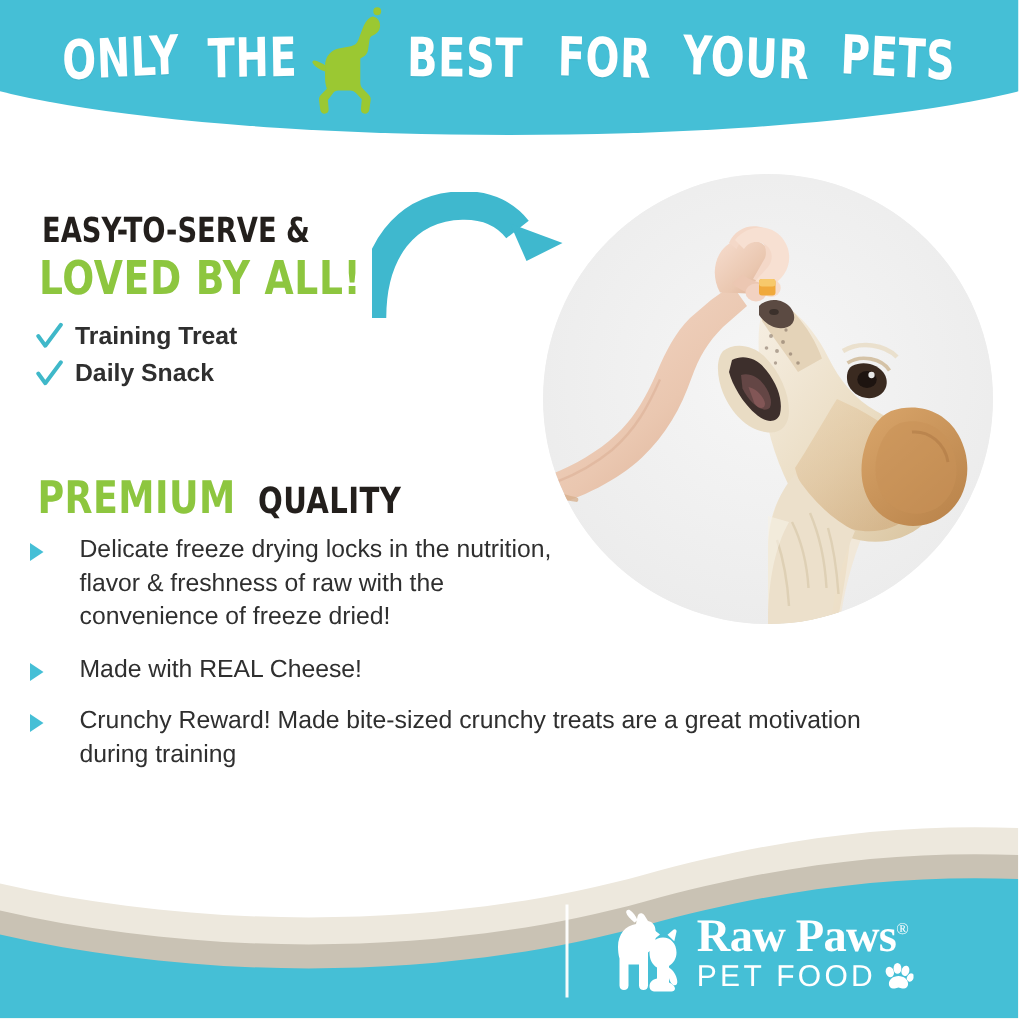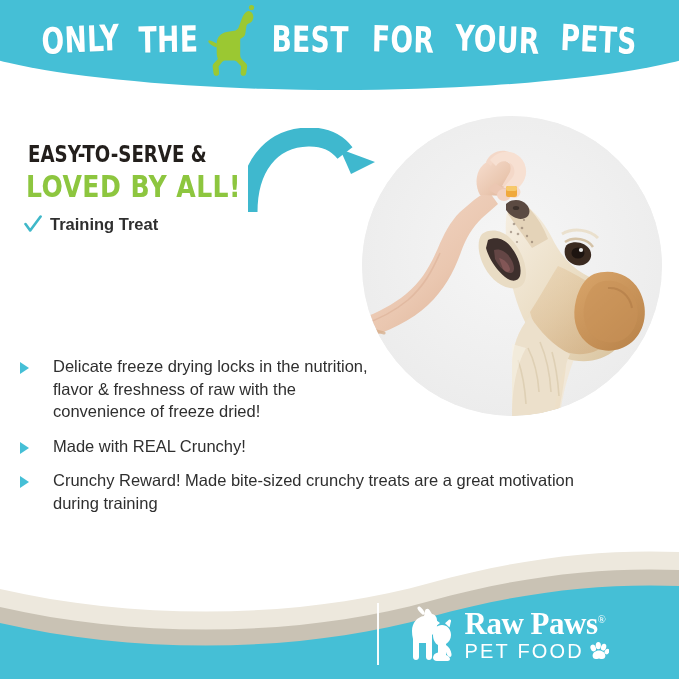--- a/index.html
+++ b/index.html
@@ -318,31 +318,43 @@
 
   <div class="check-list">
     <div class="check-row">
       <span class="check-mark">
         <svg viewBox="0 0 18 22" width="18" height="22" aria-hidden="true">
           <path d="M1.5 11 L6.2 17.5 L16.6 3.5" fill="none" stroke="#3fb8c9" stroke-width="2.6" stroke-linecap="round" stroke-linejoin="round"></path>
         </svg>
       </span>
       <span class="check-label">Training Treat</span>
     </div>
-  </div>
-
+    <div class="check-row">
+      <span class="check-mark">
+        <svg viewBox="0 0 18 22" width="18" height="22" aria-hidden="true">
+          <path d="M1.5 11 L6.2 17.5 L16.6 3.5" fill="none" stroke="#3fb8c9" stroke-width="2.6" stroke-linecap="round" stroke-linejoin="round"></path>
+        </svg>
+      </span>
+      <span class="check-label">Daily Snack</span>
+    </div>
+  </div>
+
+  <div class="premium-head">
+    <span class="premium-word">PREMIUM</span>
+    <span class="quality-word">QUALITY</span>
+  </div>
 
   <div class="bullet-list">
     <div class="bullet-row narrow">
       <span class="bullet-tri"></span>
       <span class="bullet-text">Delicate freeze drying locks in the nutrition, flavor &amp; freshness of raw with the convenience of freeze dried!</span>
     </div>
     <div class="bullet-row">
       <span class="bullet-tri"></span>
-      <span class="bullet-text">Made with REAL Crunchy!</span>
+      <span class="bullet-text">Made with REAL Cheese!</span>
     </div>
     <div class="bullet-row">
       <span class="bullet-tri"></span>
       <span class="bullet-text">Crunchy Reward! Made bite-sized crunchy treats are a great motivation during training</span>
     </div>
   </div>
 
   <div class="curve-arrow">
     <svg viewBox="0 0 130 84" width="130" height="84" aria-hidden="true">
       <path d="M0 84 C0 40 22 10 60 9 C78 8.5 90 16 97 25" fill="none" stroke="#3fb8ce" stroke-width="19" stroke-linecap="butt"></path>

